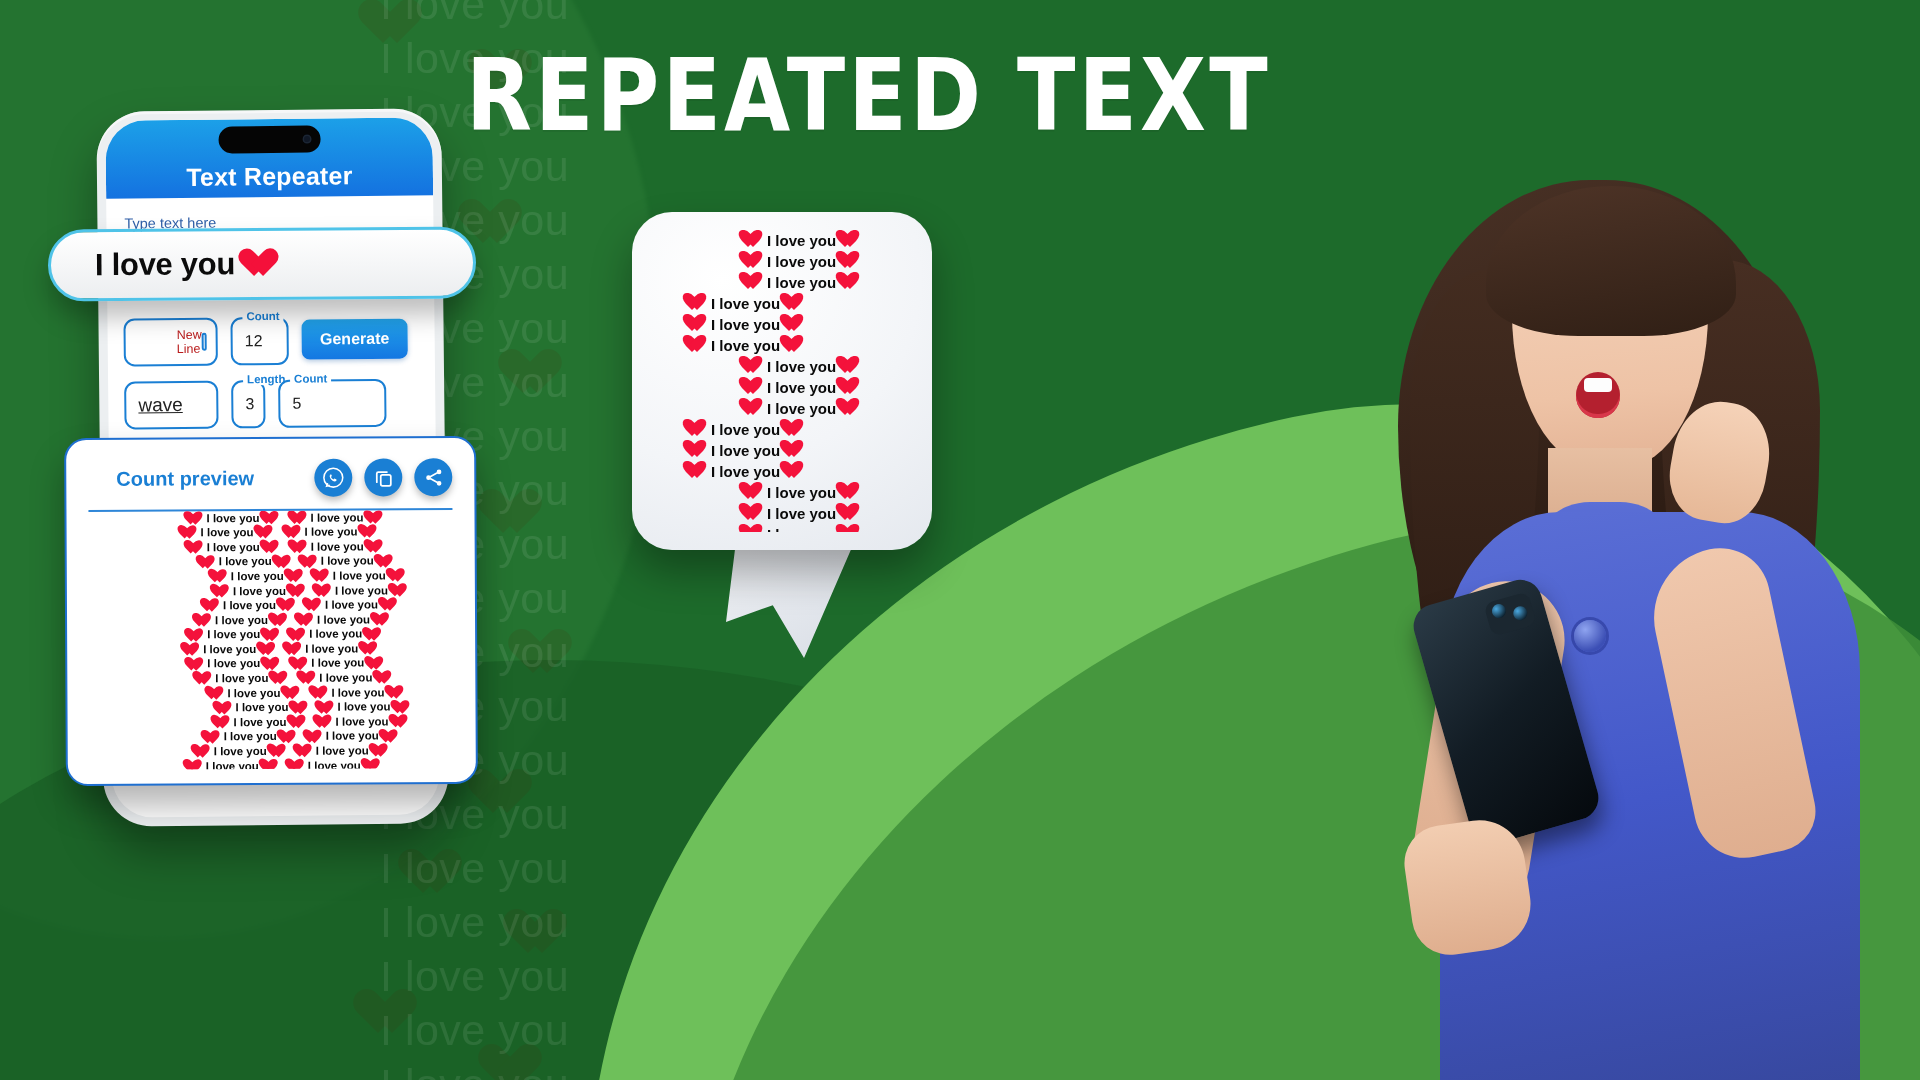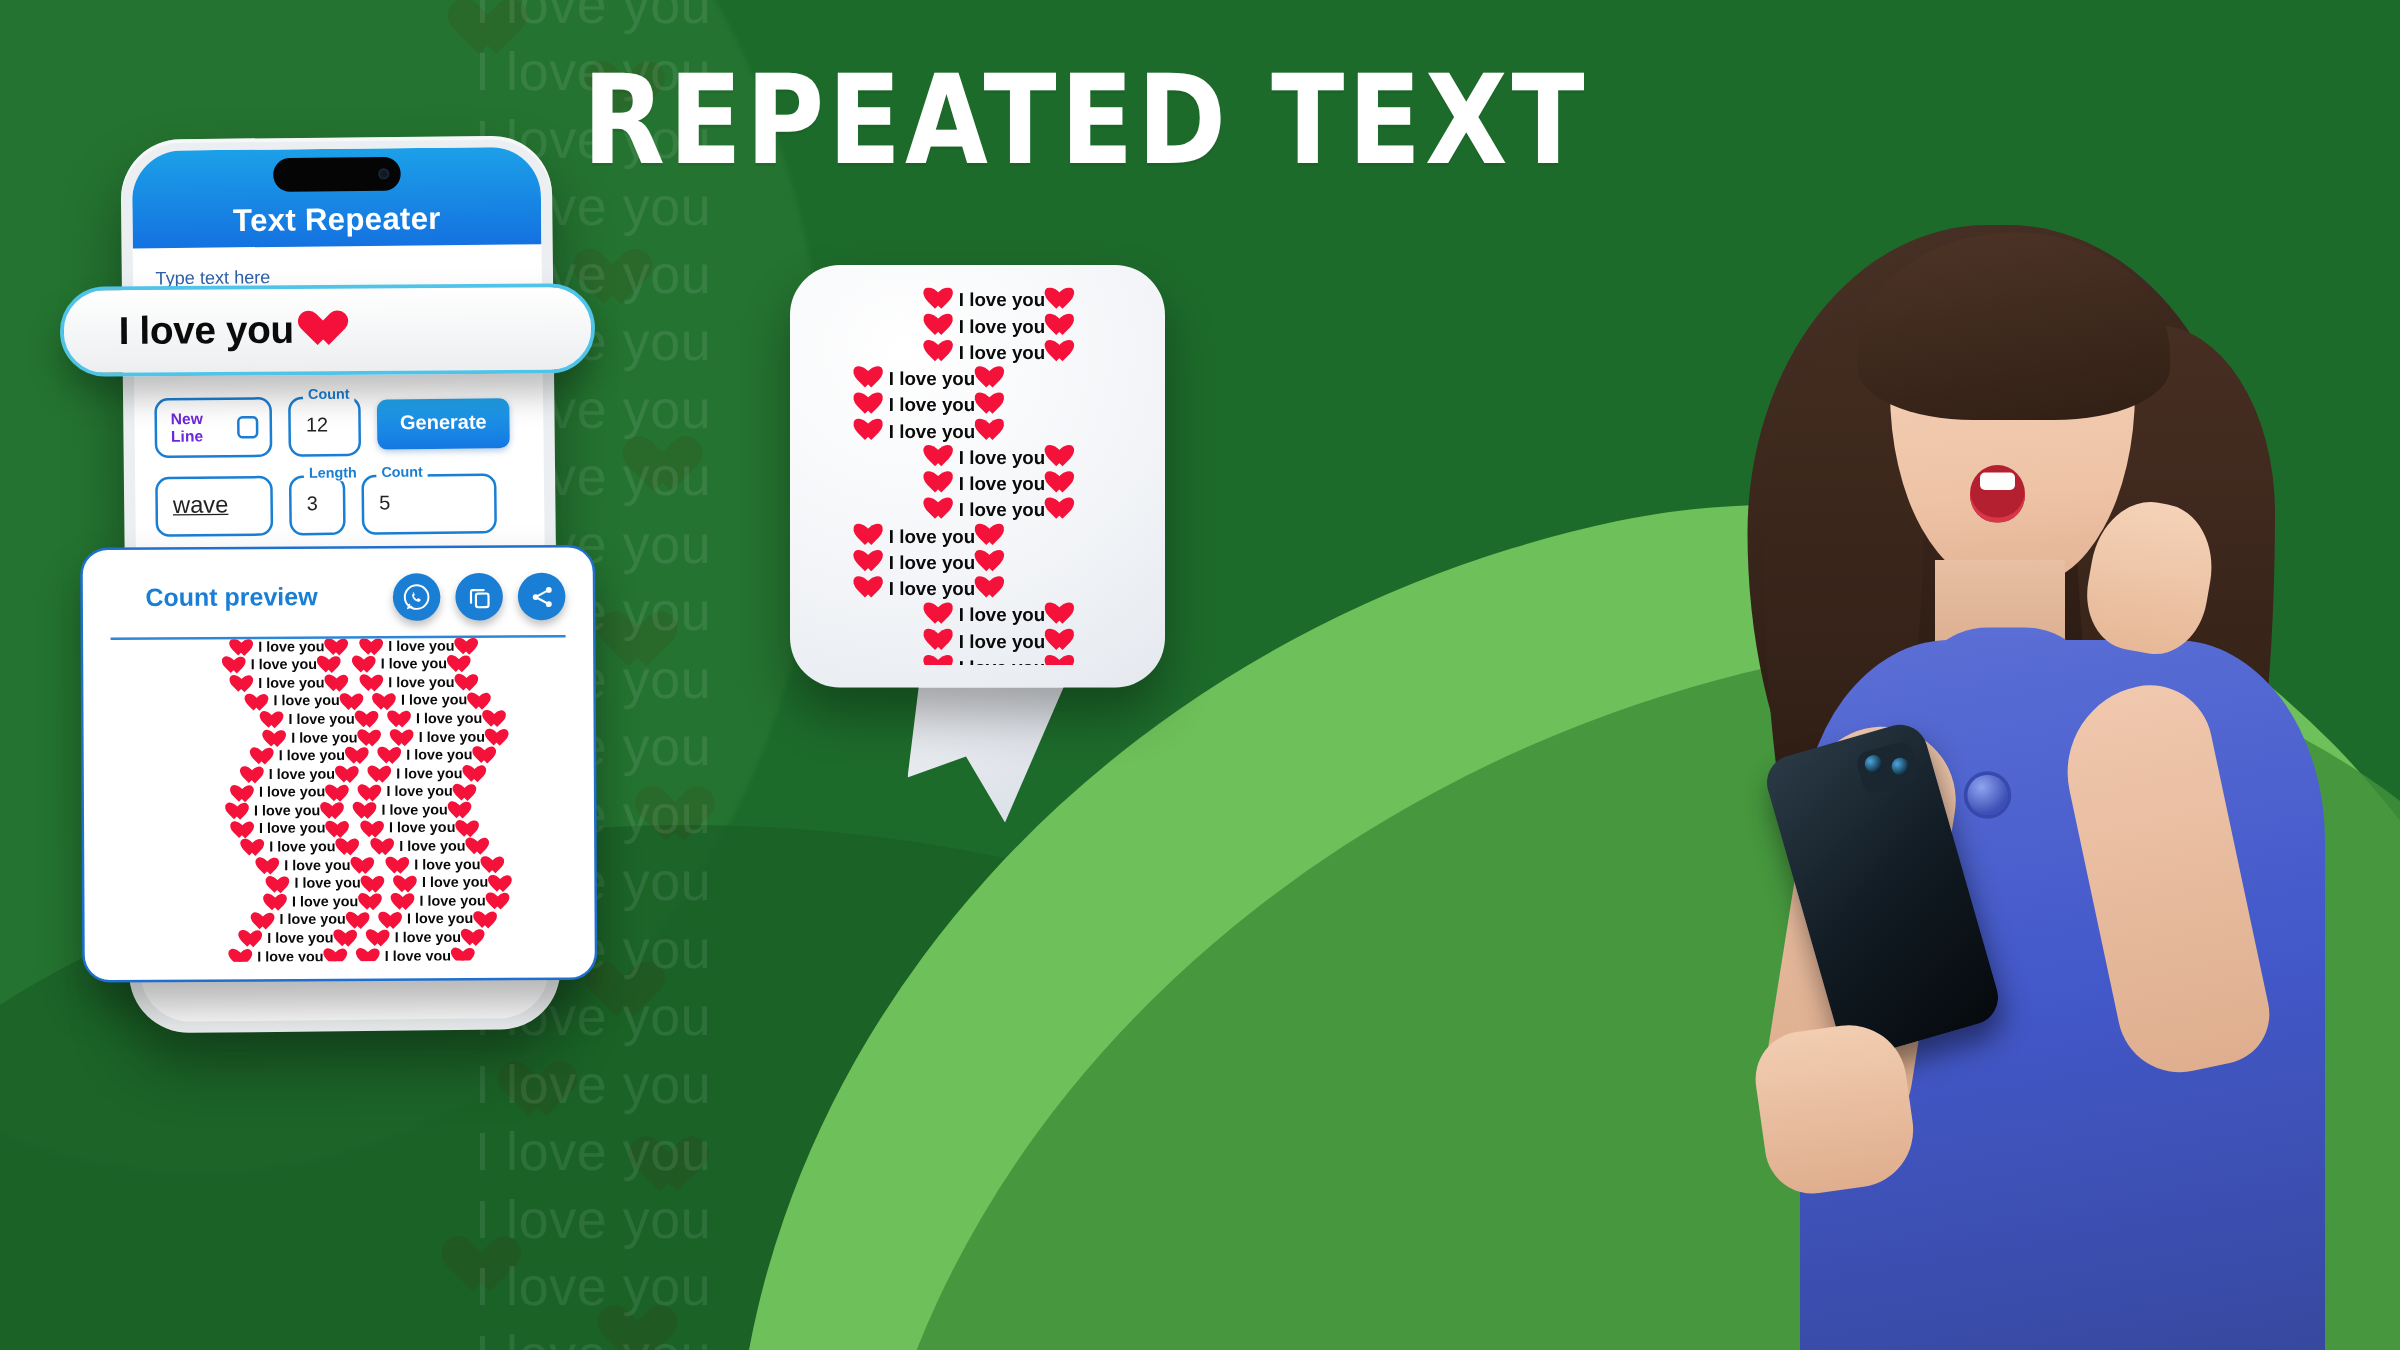--- a/index.html
+++ b/index.html
@@ -125,35 +125,35 @@
 
   
   .ctl-wrap{ position:absolute; left:16px; right:14px; top:198px; }
   .ctl-row{ display:flex; gap:13px; align-items:flex-start; margin-bottom:15px; }
 
   .pill{
     border:2.2px solid #1a7fd4; border-radius:11px; background:#fff;
     position:relative; display:flex; align-items:center;
   }
   .pill-newline{ width:94px; height:48px; justify-content:space-between; padding:0 9px 0 11px; }
-  .newline-label{ font-size:12.5px; font-weight:700; color:#6d28d9; }
+  .newline-label{ font-size:12.5px; font-weight:400; color:#b91c1c;margin-left:40px; }
   .checkbox{
     width:18px; height:18px; border:2px solid #1a7fd4; border-radius:4.5px; background:#fff;
   }
   .field{
     border:2.2px solid #1a7fd4; border-radius:11px; background:#fff;
     height:48px; position:relative; display:flex; align-items:center; padding:0 12px;
   }
   .field-legend{
     position:absolute; top:-9px; left:10px; background:#fff; padding:0 4px;
     font-size:11.5px; color:#1a7fd4; font-weight:600;
   }
   .field-val{ font-size:16px; color:#222; }
   .f-count{ width:58px; }
-  .f-length{ width:45px; }
+  .f-length{ width:34px; }
   .f-space{ width:108px; }
   .f-wave{ width:94px; }
   .f-wave .field-val{ font-size:19px;text-decoration:underline; }
 
   .btn-generate{
     height:40px; min-width:106px; border-radius:8px;
     background:linear-gradient(180deg,#22a3ea 0%,#1477e2 100%);
     color:#fff; font-size:16px; font-weight:600;
     display:flex; align-items:center; justify-content:center;
     margin-top:3px; box-shadow:0 2px 5px rgba(10,80,160,.3);

